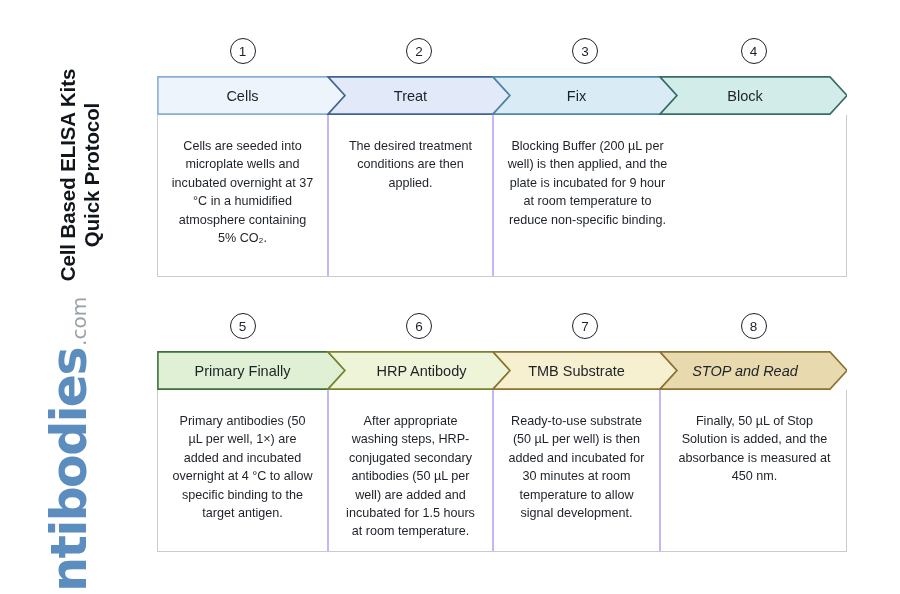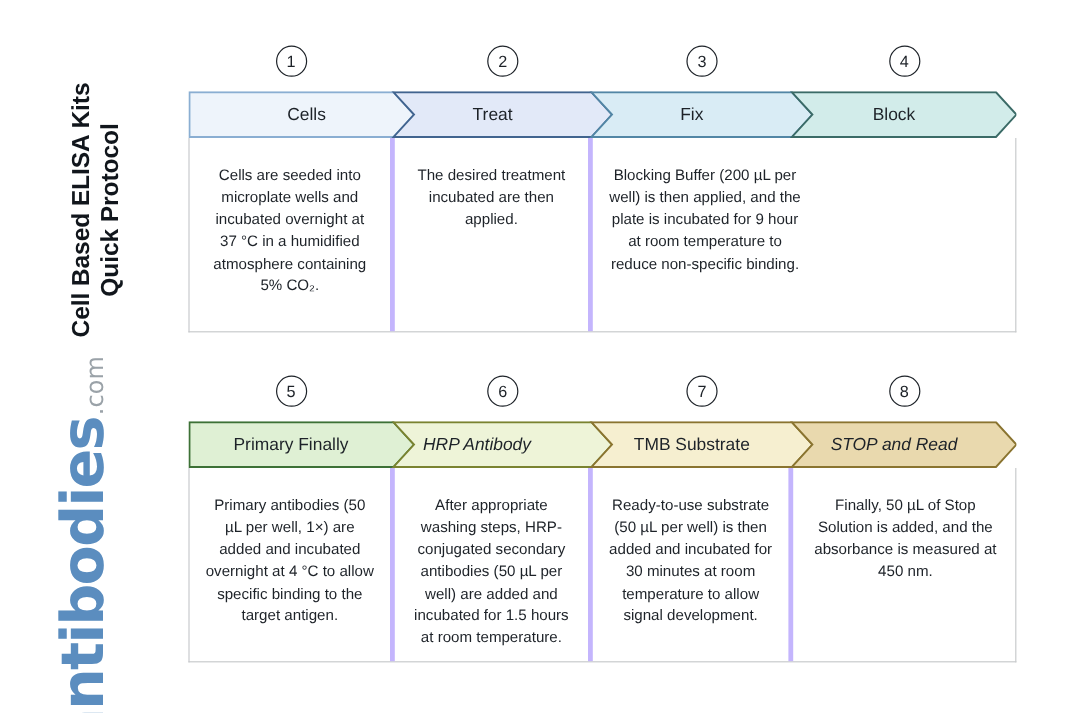--- a/index.html
+++ b/index.html
@@ -97,21 +97,21 @@
     height:162px;
     border:1px solid #c9cbcd;
     border-top:none;
     box-sizing:border-box;
     background:#fff;
     display:flex;
   }
   .cell{
     flex:0 0 auto;
     box-sizing:border-box;
-    border-right:4px solid #c4b5fd;
+    border-right:2px solid #c4b5fd;
     display:flex;align-items:flex-start;justify-content:center;
     padding:22px 13px 10px 13px;
   }
   .cell:last-child{border-right:none;}
   .cell p{
     margin:0;
     font-size:12.6px;
     line-height:1.46;
     text-align:center;
     color:#1d2228;
@@ -142,31 +142,31 @@
         <div class="num" style="left: 428px;">3</div>
         <div class="num" style="left: 596.5px;">4</div>
       </div>
     <div class="band">
         <svg width="690" height="39">
           <path d="M 0.9 0.9 L 171 0.9 L 188 19.5 L 171 38.1 L 0.9 38.1 Z" fill="#eef4fb" stroke="#8aaed2" stroke-width="1.6" stroke-linejoin="miter"></path>
           <path d="M 171 0.9 L 336 0.9 L 353 19.5 L 336 38.1 L 171 38.1 L 188 19.5 Z" fill="#e2e9f8" stroke="#41648f" stroke-width="1.6" stroke-linejoin="miter"></path>
           <path d="M 336 0.9 L 503 0.9 L 520 19.5 L 503 38.1 L 336 38.1 L 353 19.5 Z" fill="#d9ecf5" stroke="#5286a5" stroke-width="1.6" stroke-linejoin="miter"></path>
           <path d="M 503 0.9 L 673 0.9 L 690 19.5 L 673 38.1 L 503 38.1 L 520 19.5 Z" fill="#d2ecea" stroke="#3b6b67" stroke-width="1.6" stroke-linejoin="miter"></path>
         </svg>
-        <div class="lbl" style="left: 0px; width: 171px; padding-left: 13px;">Cells</div>
+        <div class="lbl" style="left: 0px; width: 171px;">Cells</div>
         <div class="lbl" style="left: 171px; width: 165px;">Treat</div>
         <div class="lbl" style="left: 336px; width: 167px;">Fix</div>
         <div class="lbl" style="left: 503px; width: 170px;">Block</div>
       </div>
     <div class="cells">
         <div class="cell" style="width: 171px;">
           <p>Cells are seeded into microplate wells and incubated overnight at 37 °C in a humidified atmosphere containing 5% CO₂.</p>
         </div>
         <div class="cell" style="width: 165px;">
-          <p>The desired treatment incubated are then applied.</p>
+          <p>The desired treatment conditions are then applied.</p>
         </div>
         <div class="cell" style="width: 187px;">
           <p>Blocking Buffer (200 µL per well) is then applied, and the plate is incubated for 9 hour at room temperature to reduce non-specific binding.</p>
         </div>
       </div>
   </div>
 
   <div class="row r2">
     <div class="num-strip">
         <div class="num" style="left: 85.5px;">5</div>
@@ -175,21 +175,21 @@
         <div class="num" style="left: 596.5px;">8</div>
       </div>
     <div class="band">
         <svg width="690" height="39">
           <path d="M 0.9 0.9 L 171 0.9 L 188 19.5 L 171 38.1 L 0.9 38.1 Z" fill="#dff0d4" stroke="#3d7136" stroke-width="1.6" stroke-linejoin="miter"></path>
           <path d="M 171 0.9 L 336 0.9 L 353 19.5 L 336 38.1 L 171 38.1 L 188 19.5 Z" fill="#eef4d8" stroke="#7a8330" stroke-width="1.6" stroke-linejoin="miter"></path>
           <path d="M 336 0.9 L 503 0.9 L 520 19.5 L 503 38.1 L 336 38.1 L 353 19.5 Z" fill="#f6efd0" stroke="#8a7430" stroke-width="1.6" stroke-linejoin="miter"></path>
           <path d="M 503 0.9 L 673 0.9 L 690 19.5 L 673 38.1 L 503 38.1 L 520 19.5 Z" fill="#e9d9ae" stroke="#8a7430" stroke-width="1.6" stroke-linejoin="miter"></path>
         </svg>
         <div class="lbl" style="left: 0px; width: 171px;">Primary Finally</div>
-        <div class="lbl" style="left: 158px; width: 165px; font-style: italic;">HRP Antibody</div>
+        <div class="lbl" style="left: 182px; width: 165px;">HRP Antibody</div>
         <div class="lbl" style="left: 336px; width: 167px;">TMB Substrate</div>
         <div class="lbl" style="left: 503px; width: 170px; font-style: italic;">STOP and Read</div>
       </div>
     <div class="cells">
         <div class="cell" style="width: 171px; justify-content: flex-end;">
           <p>Primary antibodies (50 µL per well, 1×) are added and incubated overnight at 4 °C to allow specific binding to the target antigen.</p>
         </div>
         <div class="cell" style="width: 165px;">
           <p>After appropriate washing steps, HRP-conjugated secondary antibodies (50 µL per well) are added and incubated for 1.5 hours at room temperature.</p>
         </div>

